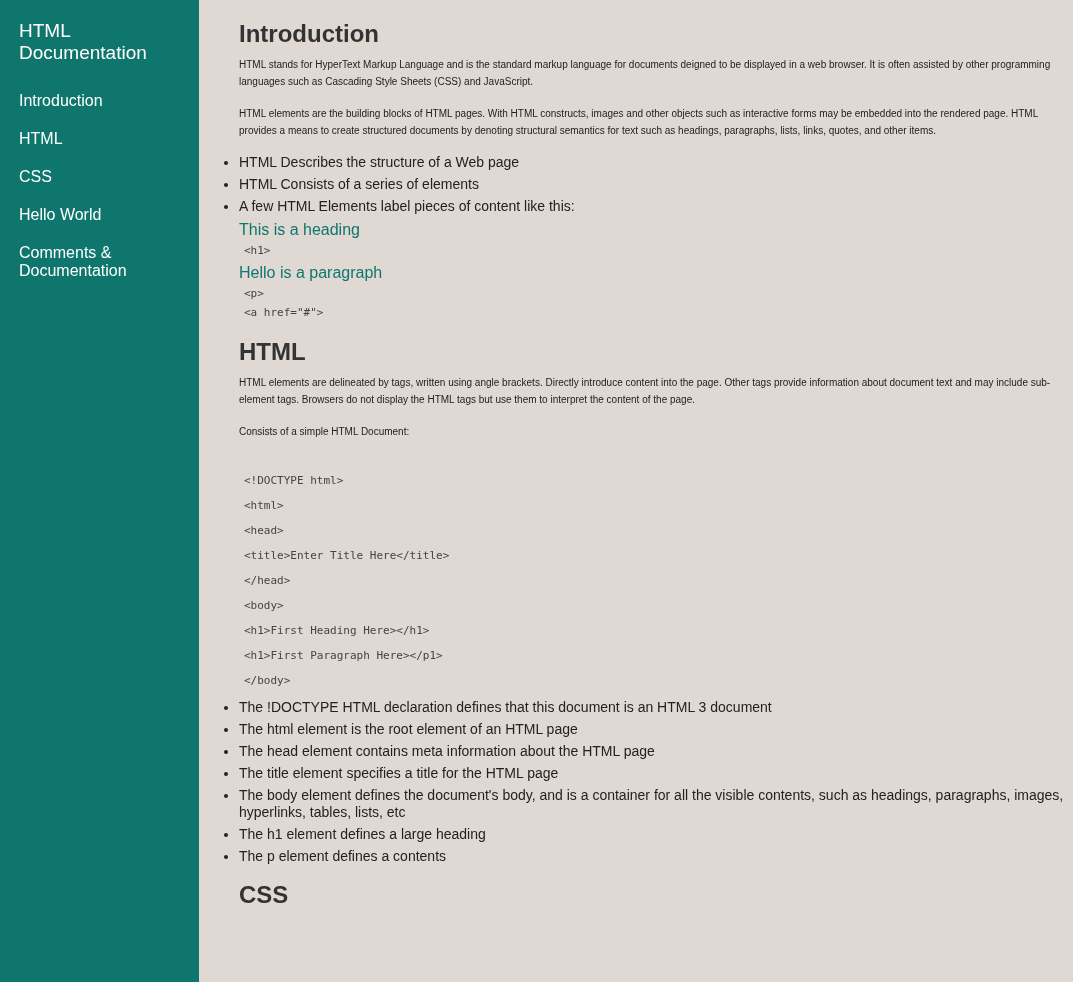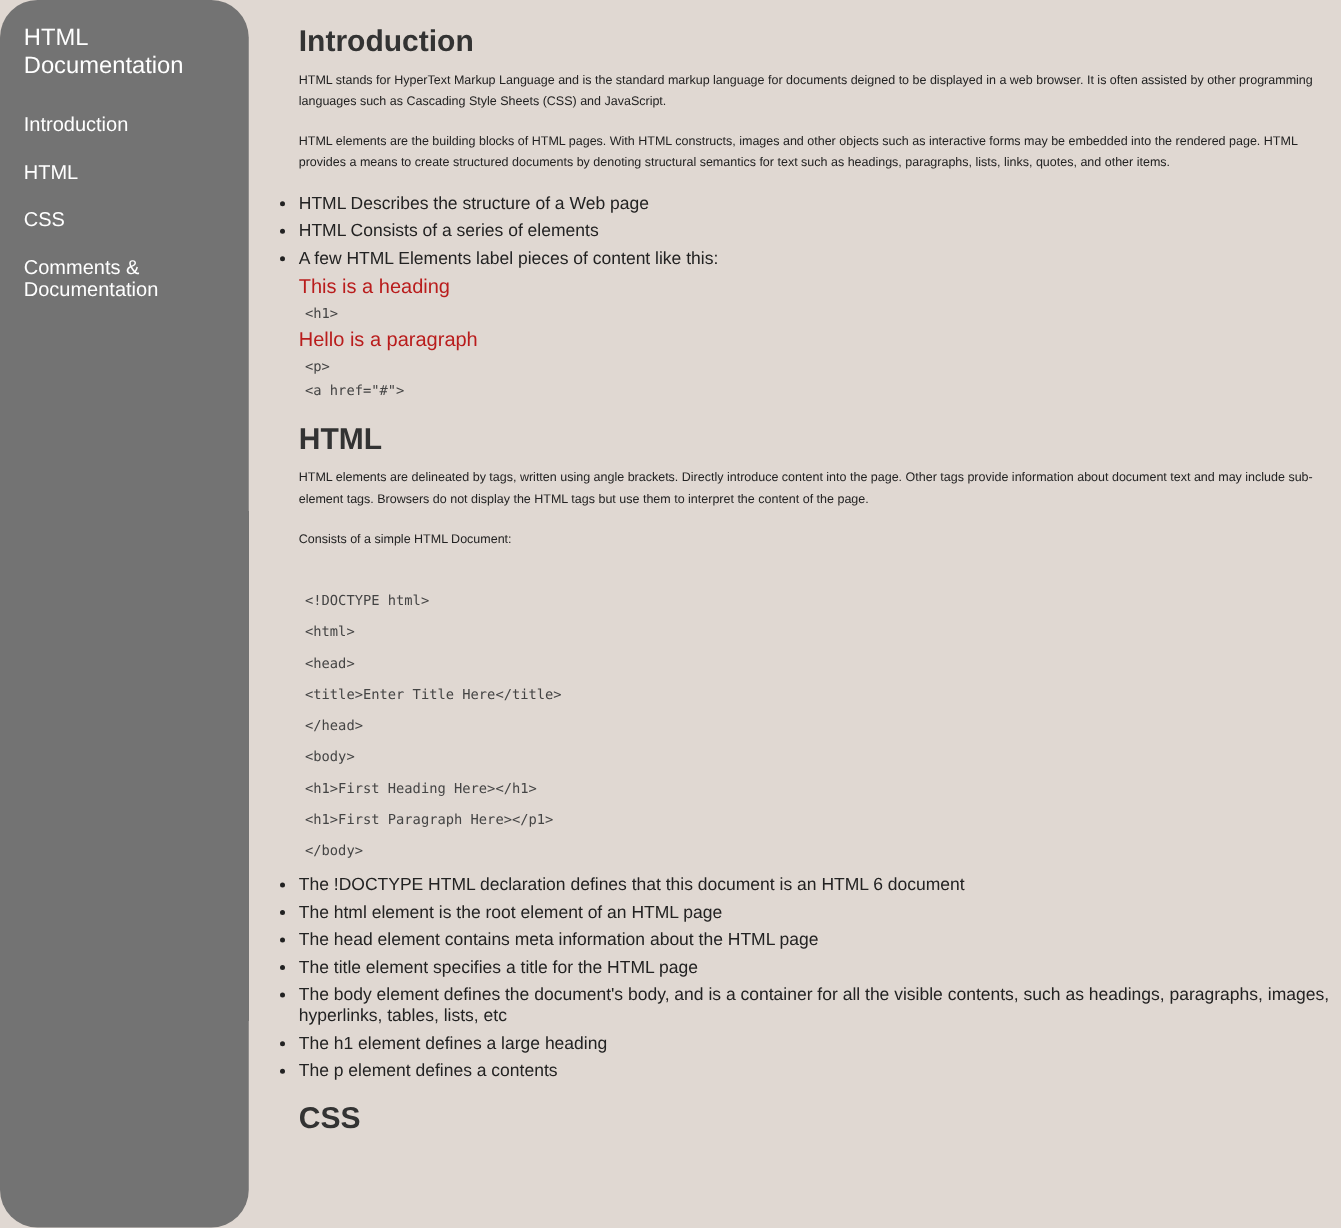--- a/index.html
+++ b/index.html
@@ -5,23 +5,22 @@
   html, body { margin: 0; padding: 0; }
   body {
     width: 1073px; height: 982px; overflow: hidden;
     background: #e0d8d2;
     font-family: "Liberation Sans", sans-serif;
     color: #222;
   }
   #navbar {
     position: fixed; left: 0; top: 0;
     width: 199px; height: 982px;
-    background: #737373;
+    background: #0f766e;
     color: #ffffff;
-    border-radius: 30px;
   }
   #navbar header {
     font-size: 19px; line-height: 22px;
     padding: 20px 19px 0 19px;
     margin-bottom: 19px;
   }
   .nav-link {
     display: block;
     color: #ffffff;
     text-decoration: none;
@@ -32,38 +31,39 @@
     position: absolute; left: 239px; top: 0;
     width: 825px;
   }
   .section-title {
     font-size: 24px; font-weight: bold; color: #333;
     margin: 20px 0 8px 0; line-height: 28px;
   }
   p { font-size: 10px; line-height: 17px; margin: 0 0 15px 0; }
   ul { margin: 0 0 0 -18px; padding-left: 18px; }
   li { font-size: 14px; line-height: 17px; margin-bottom: 5px; }
-  .demo-label { font-size: 16px; line-height: 19px; color: #b91c1c; margin: 0; }
+  .demo-label { font-size: 16px; line-height: 19px; color: #0f766e; margin: 0; }
   code {
     display: block;
     font-family: "DejaVu Sans Mono", monospace;
     font-size: 11px; color: #444;
     margin: 5px 0 5px 5px; line-height: 14px;
   }
   .code-block code { margin: 0 0 11px 5px; }
   .code-block { margin-top: 34px; }
 </style>
 </head>
 <body>
 
 <nav id="navbar">
   <header>HTML Documentation</header>
   <a class="nav-link" href="#">Introduction</a>
   <a class="nav-link" href="#">HTML</a>
   <a class="nav-link" href="#">CSS</a>
+  <a class="nav-link" href="#">Hello World</a>
   <a class="nav-link" href="#">Comments &amp; Documentation</a>
 </nav>
 
 <main id="main-doc">
   <section>
     <header class="section-title">Introduction</header>
     <p>HTML stands for HyperText Markup Language and is the standard markup language for documents deigned to be displayed in a web browser. It is often assisted by other programming languages such as Cascading Style Sheets (CSS) and JavaScript.</p>
     <p>HTML elements are the building blocks of HTML pages. With HTML constructs, images and other objects such as interactive forms may be embedded into the rendered page. HTML provides a means to create structured documents by denoting structural semantics for text such as headings, paragraphs, lists, links, quotes, and other items.</p>
     <ul>
       <li>HTML Describes the structure of a Web page</li>
@@ -88,21 +88,21 @@
       <code>&lt;html&gt;</code>
       <code>&lt;head&gt;</code>
       <code>&lt;title&gt;Enter Title Here&lt;/title&gt;</code>
       <code>&lt;/head&gt;</code>
       <code>&lt;body&gt;</code>
       <code>&lt;h1&gt;First Heading Here&gt;&lt;/h1&gt;</code>
       <code>&lt;h1&gt;First Paragraph Here&gt;&lt;/p1&gt;</code>
       <code>&lt;/body&gt;</code>
     </div>
     <ul>
-      <li>The !DOCTYPE HTML declaration defines that this document is an HTML 6 document</li>
+      <li>The !DOCTYPE HTML declaration defines that this document is an HTML 3 document</li>
       <li>The html element is the root element of an HTML page</li>
       <li>The head element contains meta information about the HTML page</li>
       <li>The title element specifies a title for the HTML page</li>
       <li>The body element defines the document's body, and is a container for all the visible contents, such as headings, paragraphs, images, hyperlinks, tables, lists, etc</li>
       <li>The h1 element defines a large heading</li>
       <li>The p element defines a contents</li>
     </ul>
   </section>
 
   <section>

